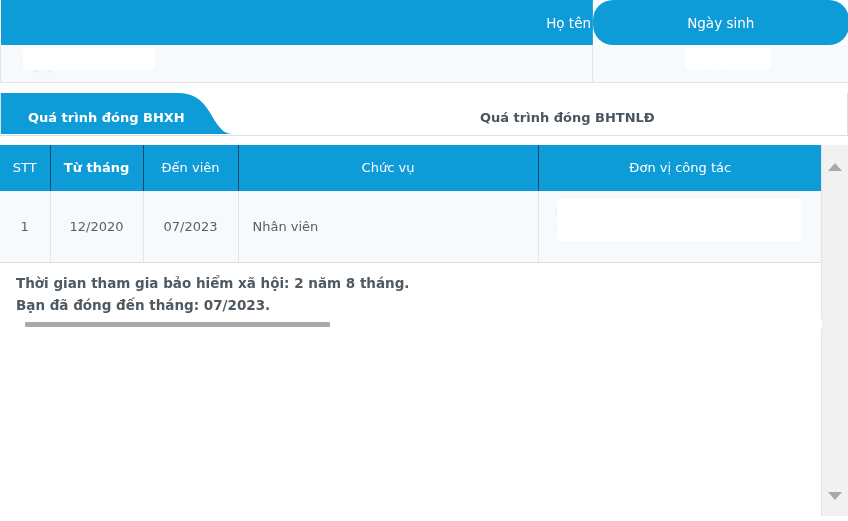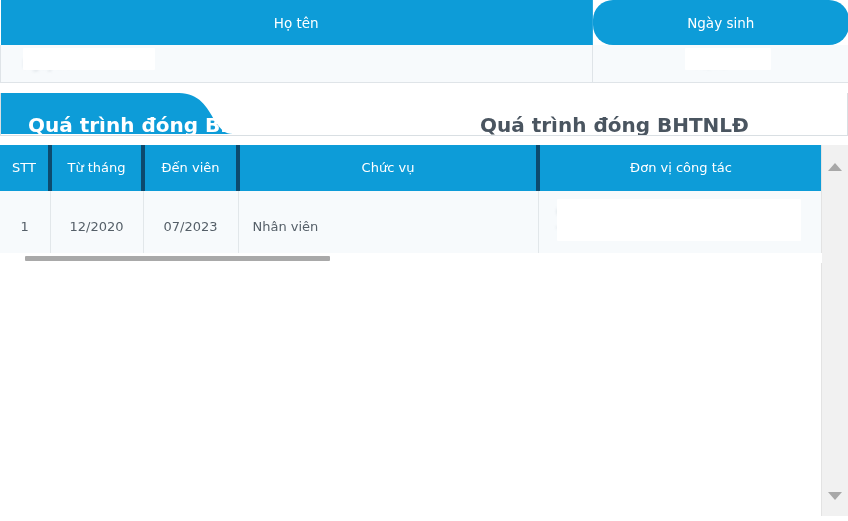--- a/index.html
+++ b/index.html
@@ -77,24 +77,24 @@
   }
   .tab-active-shape {
     position: absolute;
     left: 0;
     top: 0;
     width: 232px;
     height: 41px;
   }
   .tab {
     position: absolute;
-    top: 12px;
+    top: 4px;
     height: 41px;
     line-height: 41px;
-    font-size: 20px;
+    font-size: 13px;
     font-weight: bold;
     white-space: nowrap;
     cursor: pointer;
   }
   .tab-active {
     left: 27px;
     color: #ffffff;
     z-index: 3;
   }
   .tab-idle {
@@ -114,21 +114,21 @@
     border-collapse: collapse;
     table-layout: fixed;
   }
   .proc-table th {
     background: #0d9cd8;
     color: #ffffff;
     font-size: 13px;
     font-weight: 400;
     height: 46px;
     vertical-align: middle;
-    border-right: 4px solid #0c4a6e;
+    border-right: 1px solid #0c4a6e;
     box-sizing: border-box;
   }
   .proc-table th:last-child { border-right: none; }
 
   .proc-table td {
     background: #f7fafc;
     height: 72px;
     font-size: 13px;
     color: #555f68;
     border-right: 1px solid #e2e7ea;
@@ -205,21 +205,21 @@
     border-radius: 1px;
     cursor: pointer;
   }
 </style>
 </head>
 <body>
 
 <table class="person-table">
   <thead>
     <tr>
-      <th class="person-head-cell" style="width:592px;">Họ tên</th>
+      <th class="person-head-cell" style="width:592px;text-align:right;">Họ tên</th>
       <th class="person-head-cell" style="width:256px;border-radius:20px;">Ngày sinh</th>
     </tr>
   </thead>
   <tbody>
     <tr>
       <td class="person-body-cell">
         <span class="ghost-text" style="left:22px; top:12px;">Nguyễn</span>
         <span class="redact redact-name"></span>
         <span></span>
       </td>
@@ -239,21 +239,21 @@
   <div class="tab tab-active">Quá trình đóng BHXH</div>
   <div class="tab tab-idle tab-3">Quá trình đóng BHTNLĐ</div>
 </div>
 
 <div class="proc-wrap">
 
   <table class="proc-table">
     <thead>
       <tr>
         <th style="width:50px;">STT</th>
-        <th style="width:93px;">Từ tháng</th>
+        <th style="width:93px;font-weight:bold;">Từ tháng</th>
         <th style="width:95px;">Đến viên</th>
         <th style="width:300px;">Chức vụ</th>
         <th style="width:284px;">Đơn vị công tác</th>
       </tr>
     </thead>
     <tbody>
       <tr>
         <td class="td-center">1</td>
         <td class="td-center">12/2020</td>
         <td class="td-center">07/2023</td>
@@ -261,20 +261,24 @@
         <td class="td-left">
           <span class="ghost-text" style="left:18px; top:14px;">CÔNG TY</span>
           <span class="ghost-text" style="left:18px; top:34px;">TNHH</span>
           <span class="redact redact-org"></span>
           <span></span>
         </td>
       </tr>
     </tbody>
   </table>
 
+  <div class="summary">
+    <div class="summary-line">Thời gian tham gia bảo hiểm xã hội: 2 năm 8 tháng.</div>
+    <div class="summary-line">Bạn đã đóng đến tháng: 07/2023.</div>
+  </div>
 
   <div class="vscroll">
     <div class="v-arrow v-arrow-up"></div>
     <div class="v-arrow v-arrow-down"></div>
   </div>
 
   <div class="hscroll">
     <div class="hscroll-thumb"></div>
   </div>
 

